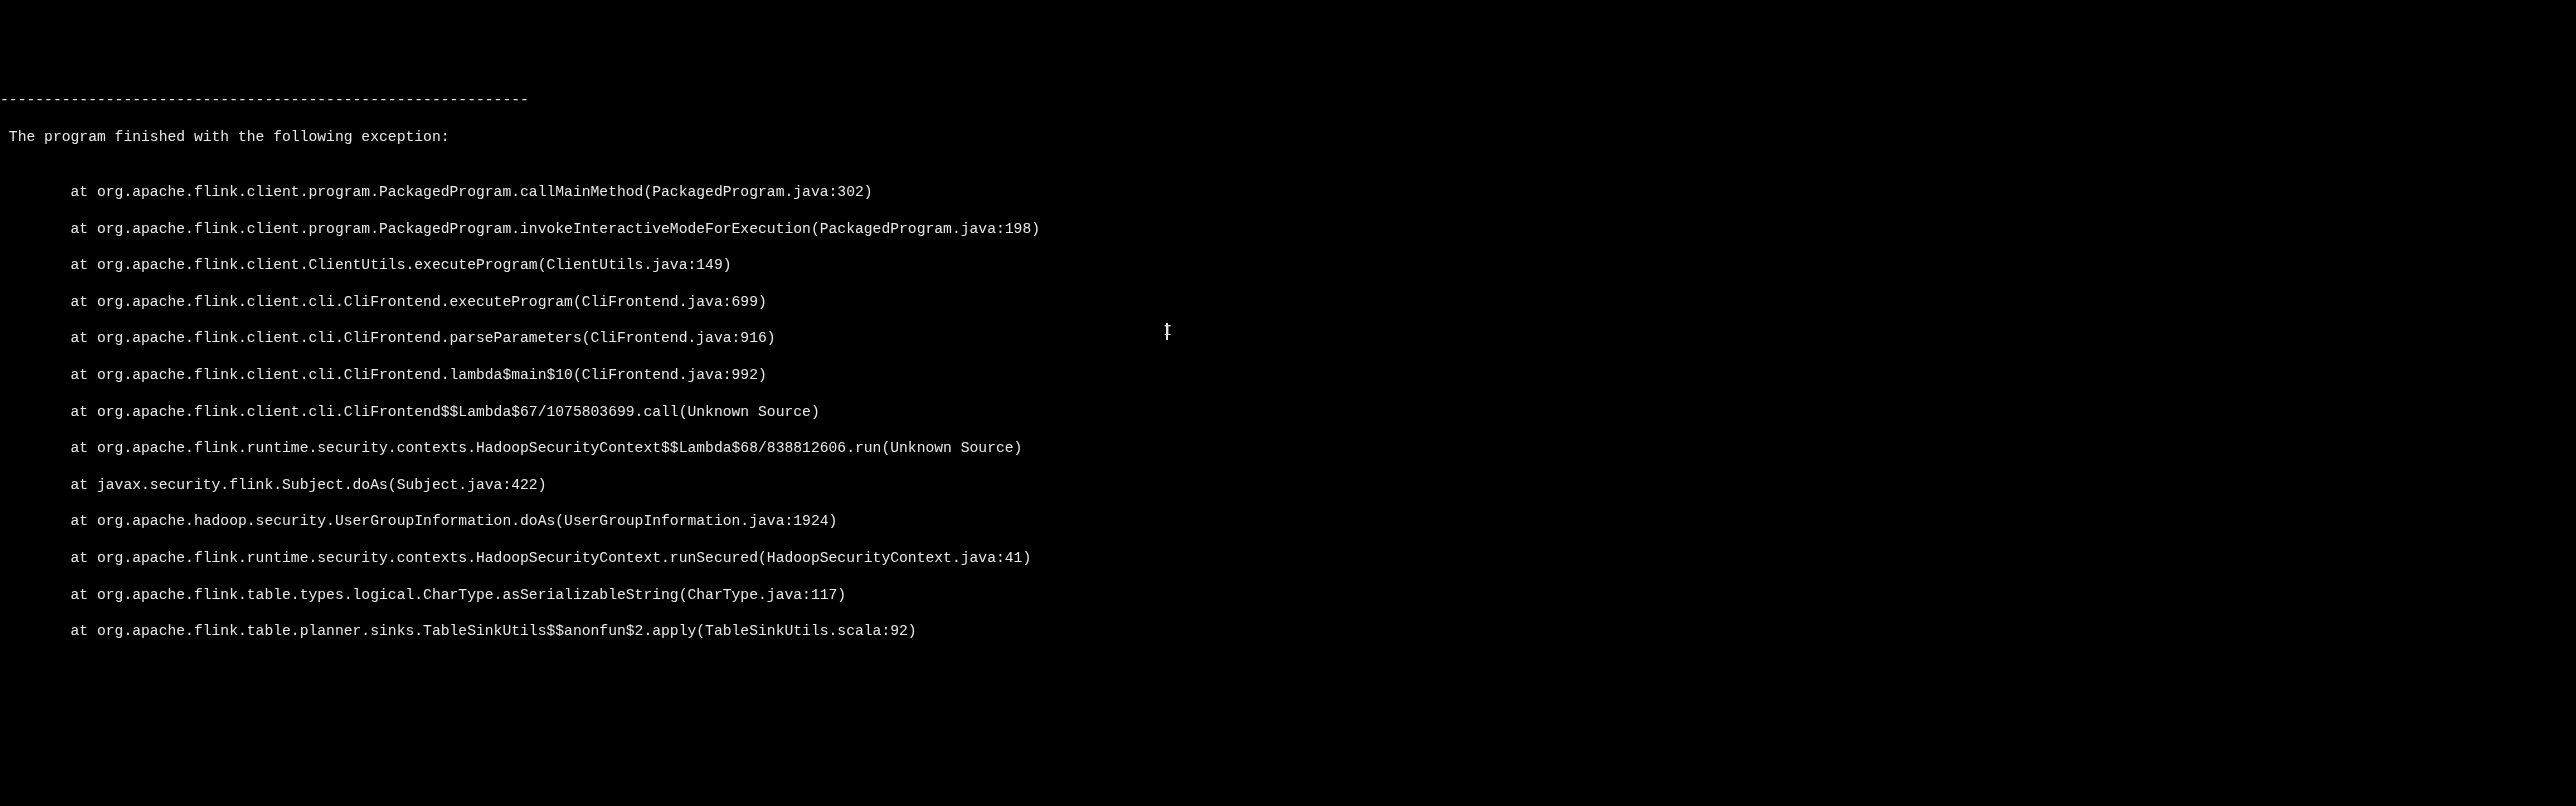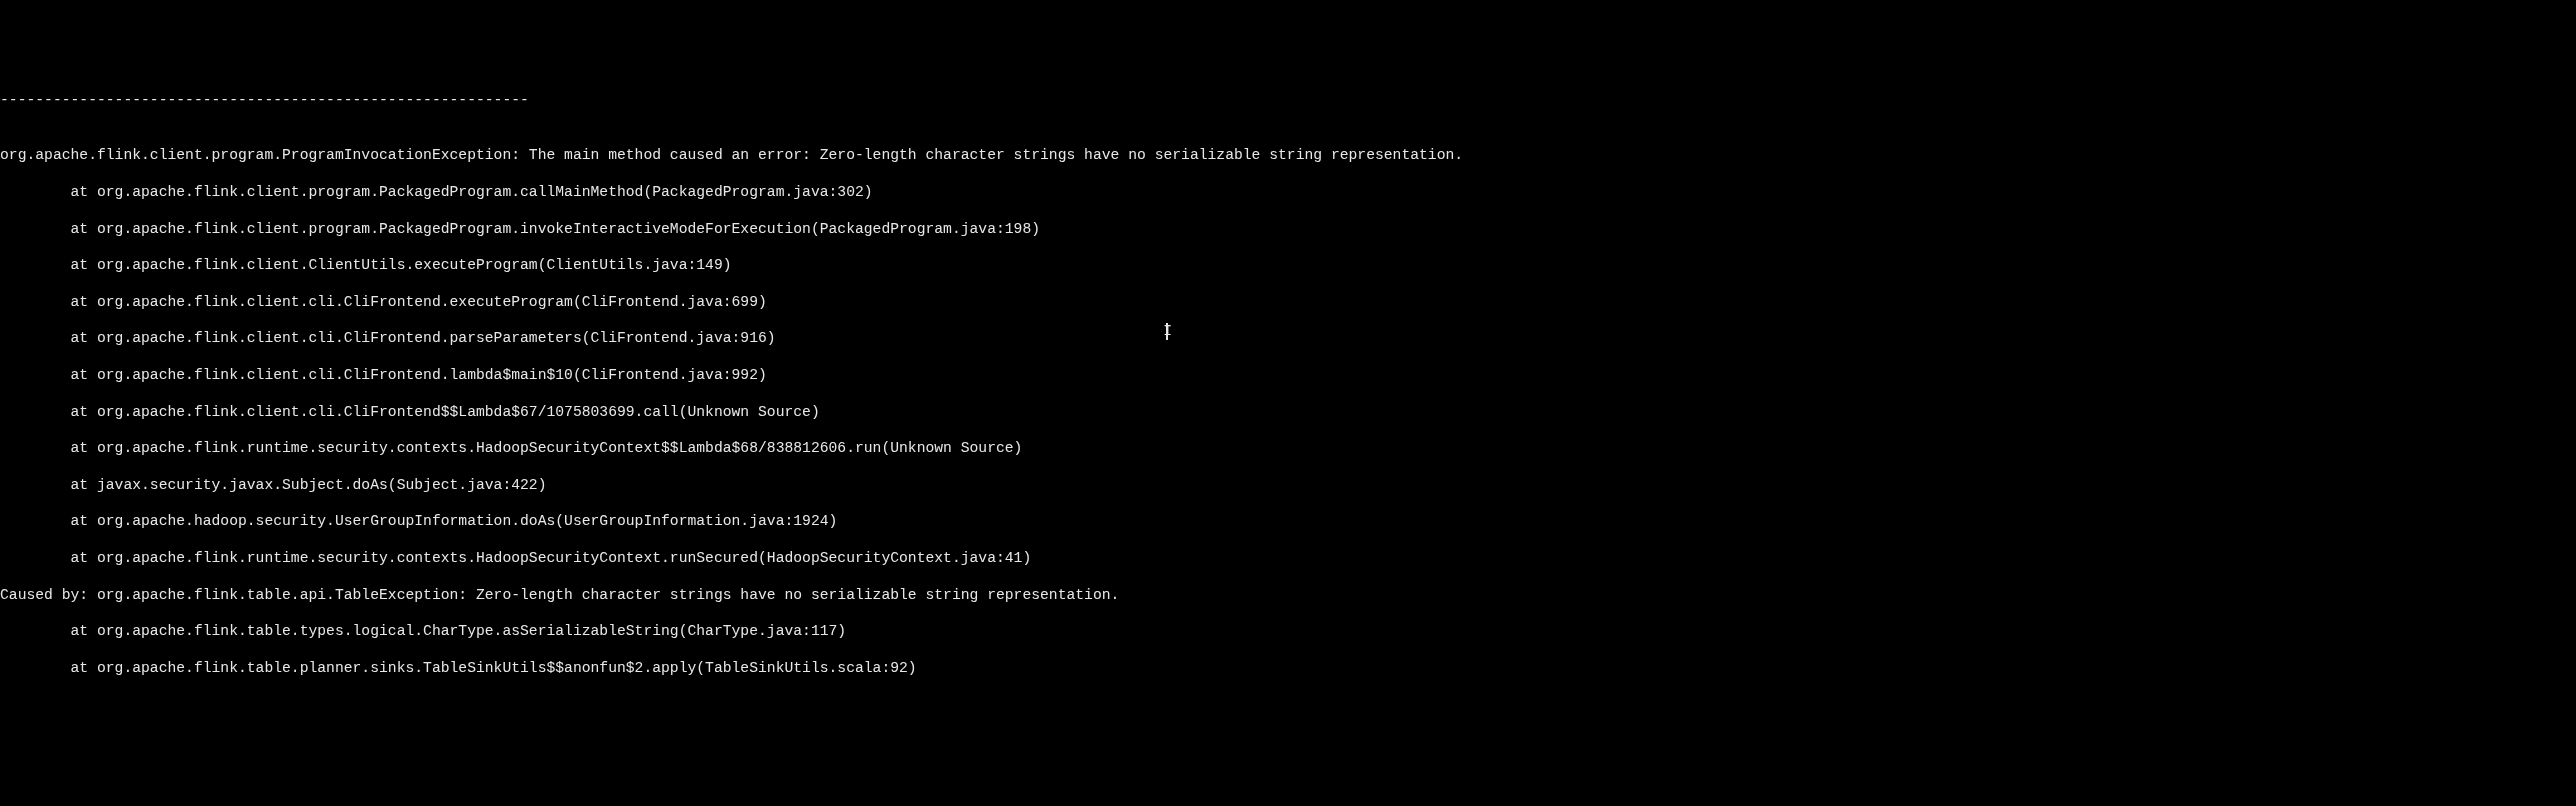--- a/index.html
+++ b/index.html
@@ -44,34 +44,33 @@
       top: -0.9px;
     }
   </style>
 </head>
 <body>
 
 
 
 <div class="terminal-output">
 <span class="line">------------------------------------------------------------</span>
+<span class="line"> The program finished with the following exception:</span>
 <span class="line"></span>
-<span class="line">org.apache.flink.client.program.ProgramInvocationException: The main method caused an error: Zero-length character strings have no serializable string representation.</span>
 <span class="line">        at org.apache.flink.client.program.PackagedProgram.callMainMethod(PackagedProgram.java:302)</span>
 <span class="line">        at org.apache.flink.client.program.PackagedProgram.invokeInteractiveModeForExecution(PackagedProgram.java:198)</span>
 <span class="line">        at org.apache.flink.client.ClientUtils.executeProgram(ClientUtils.java:149)</span>
 <span class="line">        at org.apache.flink.client.cli.CliFrontend.executeProgram(CliFrontend.java:699)</span>
 <span class="line">        at org.apache.flink.client.cli.CliFrontend.parseParameters(CliFrontend.java:916)</span>
 <span class="line">        at org.apache.flink.client.cli.CliFrontend.lambda$main$10(CliFrontend.java:992)</span>
 <span class="line">        at org.apache.flink.client.cli.CliFrontend$$Lambda$67/1075803699.call(Unknown Source)</span>
 <span class="line">        at org.apache.flink.runtime.security.contexts.HadoopSecurityContext$$Lambda$68/838812606.run(Unknown Source)</span>
-<span class="line">        at javax.security.javax.Subject.doAs(Subject.java:422)</span>
+<span class="line">        at javax.security.flink.Subject.doAs(Subject.java:422)</span>
 <span class="line">        at org.apache.hadoop.security.UserGroupInformation.doAs(UserGroupInformation.java:1924)</span>
 <span class="line">        at org.apache.flink.runtime.security.contexts.HadoopSecurityContext.runSecured(HadoopSecurityContext.java:41)</span>
-<span class="line">Caused by: org.apache.flink.table.api.TableException: Zero-length character strings have no serializable string representation.</span>
 <span class="line">        at org.apache.flink.table.types.logical.CharType.asSerializableString(CharType.java:117)</span>
 <span class="line">        at org.apache.flink.table.planner.sinks.TableSinkUtils$$anonfun$2.apply(TableSinkUtils.scala:92)</span>
 
 
 
 
 </div>
 
 <div class="cursor"></div>
 

